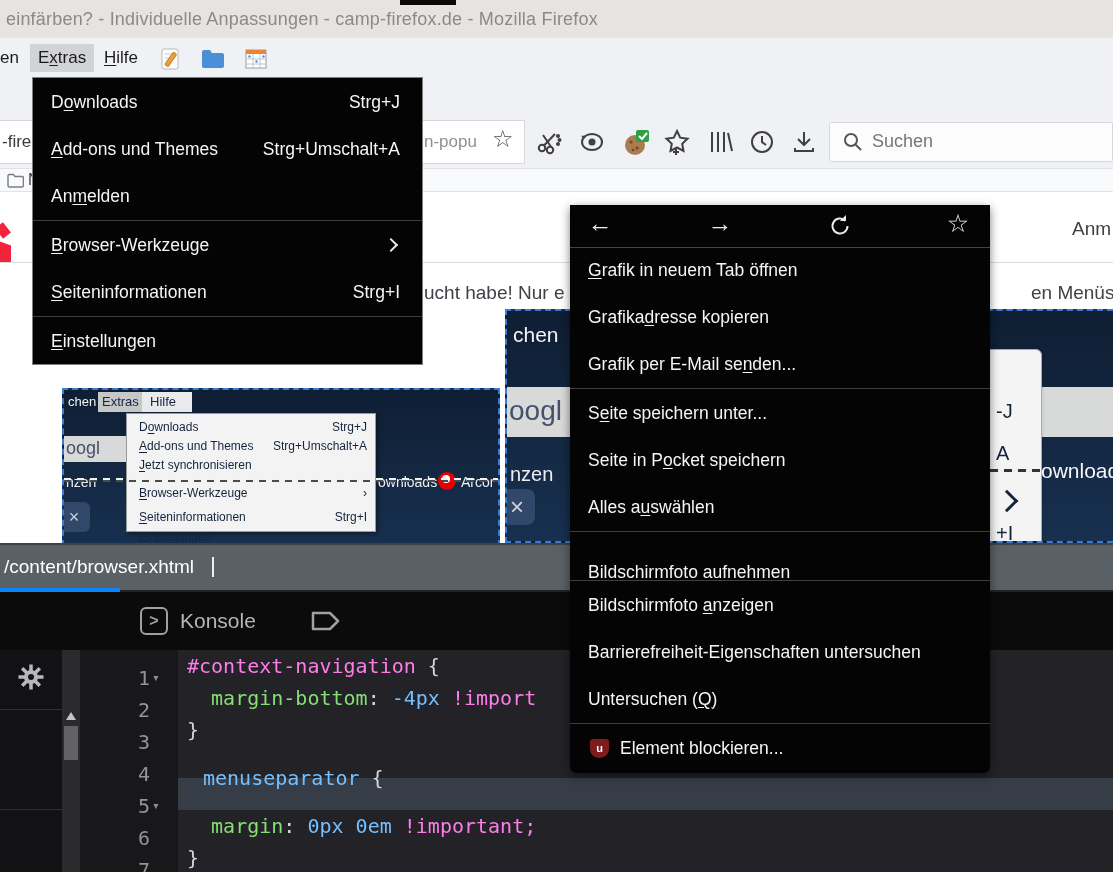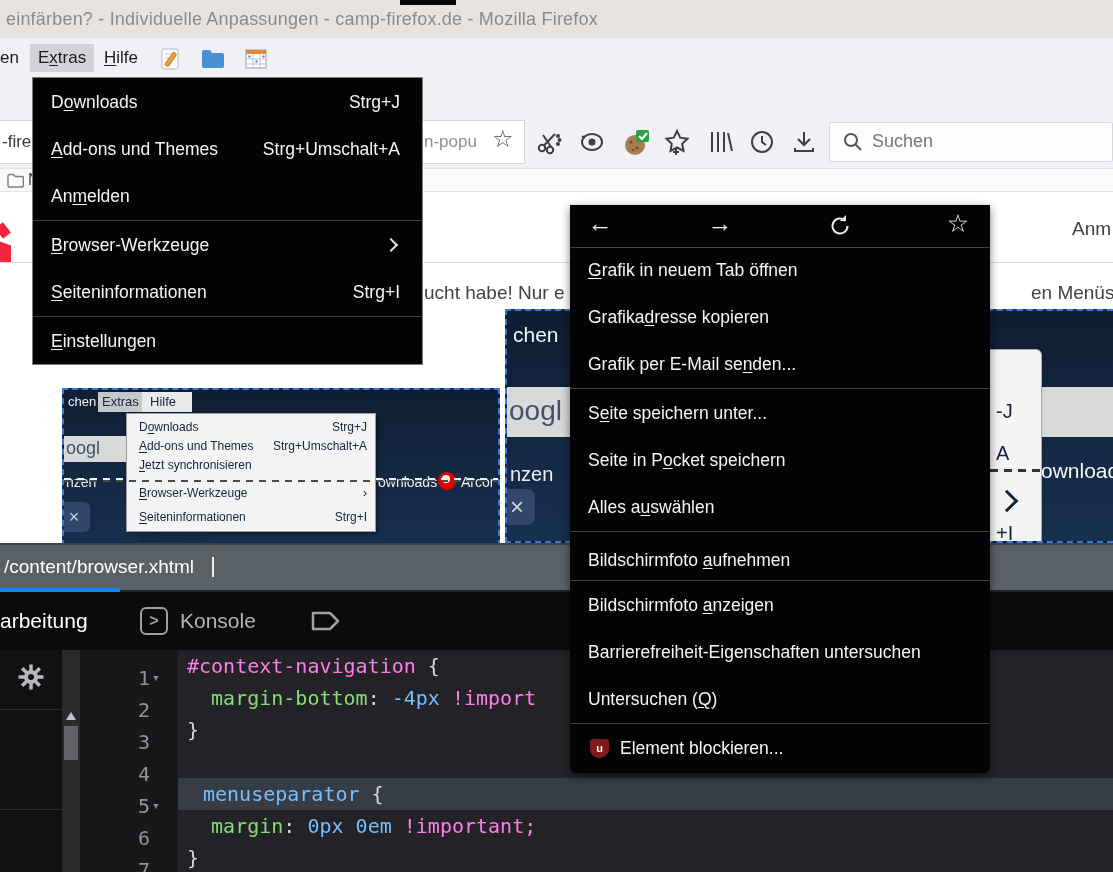--- a/index.html
+++ b/index.html
@@ -321,21 +321,20 @@
   </div>
 
   <div class="devtools">
     <div class="dt-topline"></div>
     <div class="dt-urlbar">
       <span class="loc">/content/browser.xhtml</span>
       <span class="caret" style="left:212px;"></span>
     </div>
     <div class="dt-indicator"></div>
     <div class="dt-tabs">
-      <span class="dt-tab active" style="left:0px;">arbeitung</span>
       <span class="k-icon">&gt;</span>
       <span class="dt-tab" style="left:180px;">Konsole</span>
       <span class="dbg-icon">
         <svg width="32" height="28" viewBox="0 0 32 28">
             <path d="M3 6h17l8 8-8 8H3z" fill="none" stroke="#9fa0a4" stroke-width="2.5" stroke-linejoin="round"></path>
           </svg>
       </span>
     </div>
 
     <div class="editor">
@@ -370,21 +369,21 @@
         <span class="lnum" style="top:204px;">7</span>
         <span class="fold" style="top:12px;">▾</span>
         <span class="fold" style="top:140px;">▾</span>
       </div>
 
       <div class="ed-code">
         <div class="hline"></div>
         <div class="cline" style="left:9px; top:0px;"><span class="tk-selpink">#context-navigation</span><span class="tk-plain"> {</span></div>
         <div class="cline" style="left:9px; top:32px;"><span class="tk-prop">  margin-bottom</span><span class="tk-plain">: </span><span class="tk-val">-4px</span><span class="tk-imp"> !import</span></div>
         <div class="cline" style="left:9px; top:64px;"><span class="tk-plain">}</span></div>
-        <div class="cline" style="left:25px; top:128px;"><span class="tk-selblue">menuseparator</span><span class="tk-plain"> {</span></div>
+        <div class="cline" style="left:25px; top:112px;"><span class="tk-selblue">menuseparator</span><span class="tk-plain"> {</span></div>
         <div class="cline" style="left:9px; top:160px;"><span class="tk-prop">  margin</span><span class="tk-plain">: </span><span class="tk-val">0px 0em</span><span class="tk-imp"> !important;</span></div>
         <div class="cline" style="left:9px; top:192px;"><span class="tk-plain">}</span></div>
       </div>
     </div>
   </div>
 
   <div class="dmenu xmenu">
     <div class="row" style="top:1px;">
         <span class="lbl"><span>D</span><span class="u">o</span><span>wnloads</span></span>
         <span class="sc">Strg+J</span>
@@ -438,21 +437,21 @@
     <div class="row" style="top:185px;">
         <span class="lbl"><span>S</span><span class="u">e</span><span>ite speichern unter...</span></span>
       </div>
     <div class="row" style="top:279px;">
         <span class="lbl"><span>Alles a</span><span class="u">u</span><span>swählen</span></span>
       </div>
     <div class="row" style="top:232px;">
         <span class="lbl"><span>Seite in P</span><span class="u">o</span><span>cket speichern</span></span>
       </div>
     <div class="sep" style="top:326px;"></div>
-    <div class="row" style="top:332px;">
+    <div class="row" style="top:344px;">
         <span class="lbl"><span>Bildschirmfoto </span><span class="u">a</span><span>ufnehmen</span></span>
       </div>
     <div class="sep" style="top:375px;"></div>
     <div class="row" style="top:377px;">
         <span class="lbl"><span>Bildschirmfoto </span><span class="u">a</span><span>nzeigen</span></span>
       </div>
     <div class="row" style="top:424px;">
         <span class="lbl"><span>Barrierefreiheit-Eigenschaften untersuchen</span></span>
       </div>
     <div class="row" style="top:471px;padding-left:37px;">

